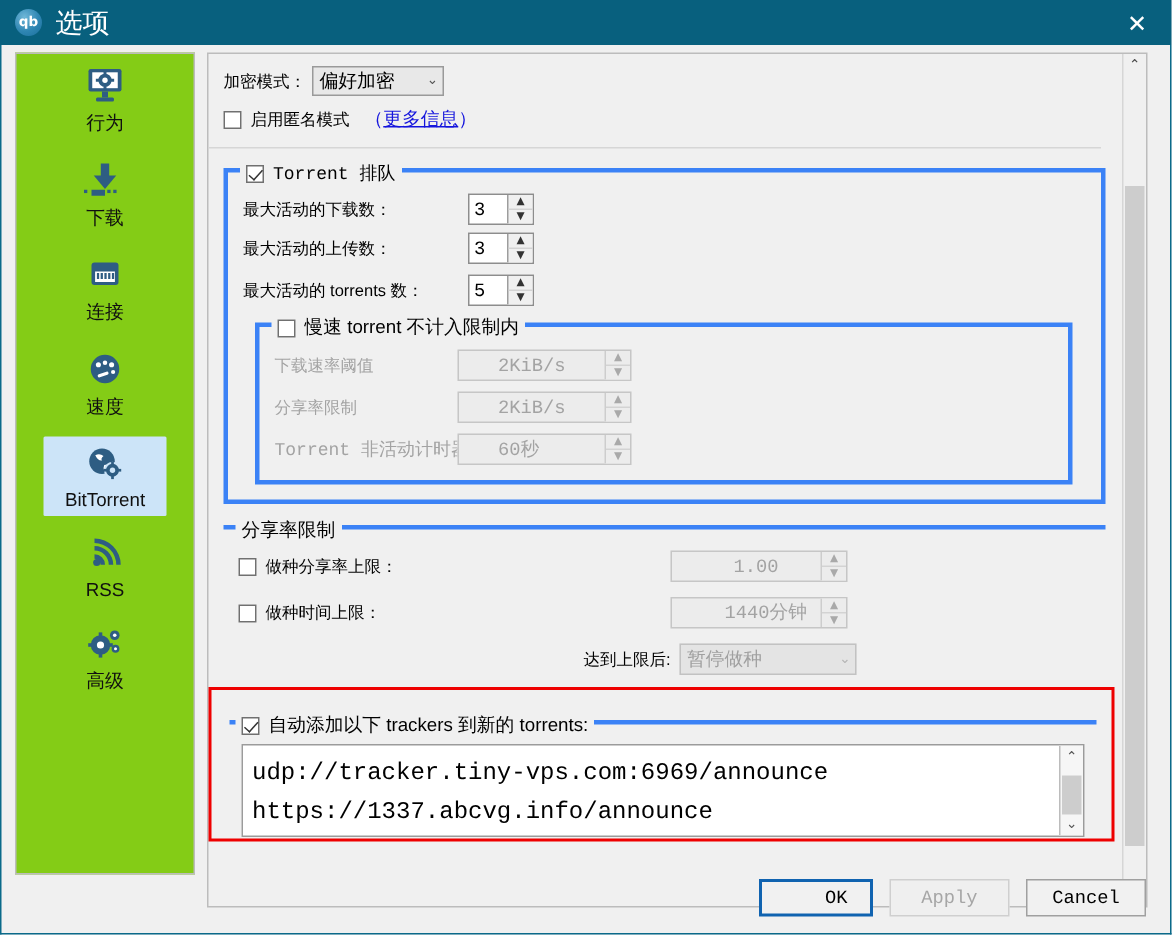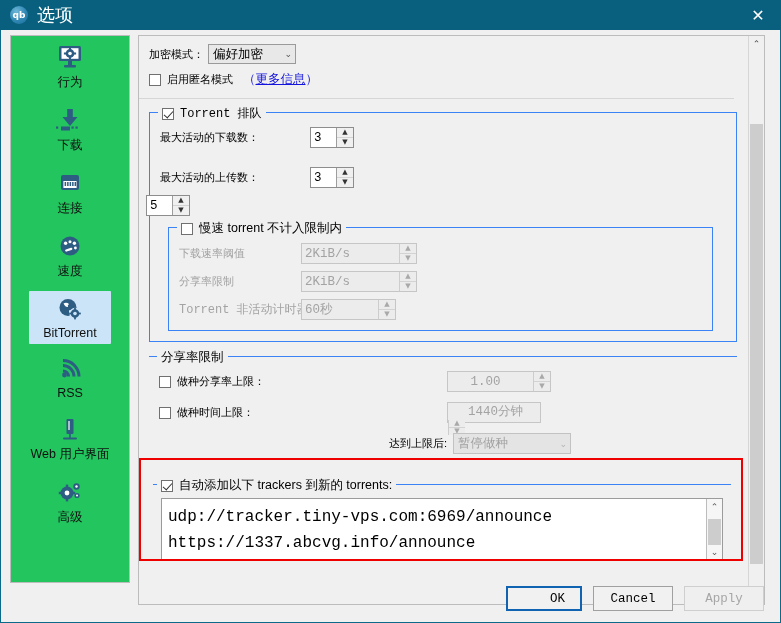--- a/index.html
+++ b/index.html
@@ -68,21 +68,21 @@
     background: #f0f0f0;
     border: 1px solid #0b6a8a;
     border-top: none;
     box-sizing: border-box;
   }
   
   .sidebar {
     position: absolute;
     left: 9px; top: 5px;
     width: 120px; height: 548px;
-    background: #22c55e;
+    background: #84cc16;
     border: 1px solid #bcbcbc;
     box-sizing: border-box;
     overflow: hidden;
   }
   .side-item {
     width: 100%;
     padding: 3px 0 4px 0;
     display: flex;
     flex-direction: column;
     align-items: center;
@@ -227,29 +227,29 @@
     flex: 1;
     display: flex;
     align-items: center;
     justify-content: center;
     font-size: 7px;
     color: #333;
     font-family: "DejaVu Sans", sans-serif;
     line-height: 1;
   }
   .spin .btns .b.up { border-bottom: 1px solid #d3d3d3; }
-  .spin.disabled { border-color: #c6c6c6; background: #ececec; color: #a3a3a3; }
+  .spin.disabled { border-color: #c6c6c6; background: #ececec; color: #a3a3a3; padding-left: 23px; }
   .spin.disabled .sv { color: #a3a3a3; }
   .spin.disabled .btns { background: #ececec; border-left-color: #cdcdcd; }
   .spin.disabled .btns .b { color: #a9a9a9; }
   .spin.centeralign .sv { justify-content: center; }
   
   .groupbox {
     position: relative;
-    border: 1px solid #3b82f6;
+    border: 3px solid #3b82f6;
     box-sizing: border-box;
   }
   .group-title {
     position: absolute;
     top: -8px; left: 8px;
     background: #f0f0f0;
     padding: 0 4px;
     display: flex;
     align-items: center;
     font-size: 12.5px;
@@ -437,33 +437,20 @@
               <circle cx="8.5" cy="19" r="2.4" fill="#2e5d83"></circle>
               <path d="M7 13.5 a7 7 0 0 1 7 7 h-3 a4 4 0 0 0 -4 -4 z" fill="#2e5d83"></path>
               <path d="M7 8 a12.5 12.5 0 0 1 12.5 12.5 h-3 A9.5 9.5 0 0 0 7 11 z" fill="#2e5d83"></path>
               <path d="M7 3 a17.5 17.5 0 0 1 17.5 17.5 h-3 A14.5 14.5 0 0 0 7 6 z" fill="#2e5d83"></path>
             </svg>
           </div>
           <div class="lbl">RSS</div>
         </div>
       </div>
 
-      <div class="side-item">
-        <div class="sel-wrap">
-          <div class="ico">
-            <svg width="28" height="26" viewBox="0 0 28 26">
-              <rect x="10.5" y="3" width="7" height="15" rx="1" fill="#2e5d83"></rect>
-              <rect x="12.4" y="5" width="1.2" height="9" fill="#ffffff"></rect>
-              <rect x="13.2" y="18" width="1.6" height="4" fill="#2e5d83"></rect>
-              <rect x="7" y="21.6" width="14" height="2" rx="1" fill="#2e5d83"></rect>
-            </svg>
-          </div>
-          <div class="lbl">Web 用户界面</div>
-        </div>
-      </div>
 
       <div class="side-item">
         <div class="sel-wrap">
           <div class="ico">
             <svg width="28" height="26" viewBox="0 0 28 26">
               <circle cx="11" cy="14" r="6.5" fill="#2e5d83"></circle>
               <circle cx="11" cy="14" r="2.4" fill="#ffffff"></circle>
               <rect x="9.8" y="5.6" width="2.4" height="3.2" fill="#2e5d83"></rect>
               <rect x="9.8" y="19.2" width="2.4" height="3.2" fill="#2e5d83"></rect>
               <rect x="2.8" y="12.8" width="3.2" height="2.4" fill="#2e5d83"></rect>
@@ -501,21 +488,21 @@
         </div>
 
         <div class="hr" style="width:595px;margin-left:-10px;"></div>
 
         <div class="groupbox" style="margin-top:13px;width:588px;padding:14px 10px 10px 10px;">
           <div class="group-title">
             <span class="cb checked"></span>
             <span class="mono">Torrent 排队</span>
           </div>
 
-          <div class="row" style="margin-bottom:19px;">
+          <div class="row" style="margin-bottom:5px;">
             <div class="lbl-txt" style="width:150px;">最大活动的下载数：</div>
             <div class="spin" style="width:44px;">
               <span class="sv">3</span>
               <span class="btns">
                 <span class="b up">▲</span>
                 <span class="b down">▼</span>
               </span>
             </div>
           </div>
 
@@ -524,20 +511,21 @@
             <div class="spin" style="width:44px;">
               <span class="sv">3</span>
               <span class="btns">
                 <span class="b up">▲</span>
                 <span class="b down">▼</span>
               </span>
             </div>
           </div>
 
           <div class="row" style="margin-bottom:5px;">
+            <div class="lbl-txt" style="width:164px;">最大活动的 torrents 数：</div>
             <div class="spin" style="width:44px;margin-left:-14px;">
               <span class="sv">5</span>
               <span class="btns">
                 <span class="b up">▲</span>
                 <span class="b down">▼</span>
               </span>
             </div>
           </div>
 
           <div class="groupbox" style="margin-top:11px;margin-left:8px;width:545px;padding:15px 10px 8px 10px;">
@@ -563,50 +551,50 @@
                 <span class="sv">2KiB/s</span>
                 <span class="btns">
                   <span class="b up">▲</span>
                   <span class="b down">▼</span>
                 </span>
               </div>
             </div>
 
             <div class="row" style="margin-bottom:2px;">
               <div class="lbl-txt disabled-txt mono" style="width:122px;">Torrent 非活动计时器</div>
-              <div class="spin disabled" style="width:95px;">
+              <div class="spin disabled" style="width:116px;">
                 <span class="sv">60秒</span>
                 <span class="btns">
                   <span class="b up">▲</span>
                   <span class="b down">▼</span>
                 </span>
               </div>
             </div>
           </div>
         </div>
 
         <div class="groupbox" style="margin-top:14px;width:588px;padding:14px 10px 12px 10px;border-bottom:none;border-left:none;border-right:none;">
           <div class="group-title">分享率限制</div>
 
           <div class="row" style="margin-bottom:10px;">
             <span class="cb"></span>
             <span class="lbl-txt" style="margin-left:6px;width:270px;">做种分享率上限：</span>
-            <div class="spin disabled centeralign" style="width:104px;gap:13px;">
+            <div class="spin disabled centeralign" style="width:118px;gap:13px;">
               <span class="sv">1.00</span>
               <span class="btns">
                 <span class="b up">▲</span>
                 <span class="b down">▼</span>
               </span>
             </div>
           </div>
 
           <div class="row" style="margin-bottom:10px;">
             <span class="cb"></span>
             <span class="lbl-txt" style="margin-left:6px;width:270px;">做种时间上限：</span>
-            <div class="spin disabled centeralign" style="width:94px;flex-direction:column;">
+            <div class="spin disabled centeralign" style="width:118px;">
               <span class="sv">1440分钟</span>
               <span class="btns">
                 <span class="b up">▲</span>
                 <span class="b down">▼</span>
               </span>
             </div>
           </div>
 
           <div class="row" style="margin-bottom:0;">
             <span class="lbl-txt" style="width:288px;text-align:right;">达到上限后:</span>
@@ -643,18 +631,18 @@
         <div class="arrow up">⌃</div>
         <div class="thumb" style="top:88px;height:440px;"></div>
         <div class="arrow down">⌄</div>
       </div>
     </div>
 
     <div class="redbox" style="left:138px;top:428px;width:604px;height:103px;"></div>
 
     <div style="position:absolute;right:16px;bottom:11px;display:flex;gap:11px;">
       <div class="btn primary" style="width:66px;padding-left:27px;">OK</div>
+      <div class="btn disabled" style="width:80px;">Apply</div>
       <div class="btn" style="width:80px;">Cancel</div>
-      <div class="btn disabled" style="width:80px;">Apply</div>
     </div>
 
   </div>
 </div>
 
 </body></html>

